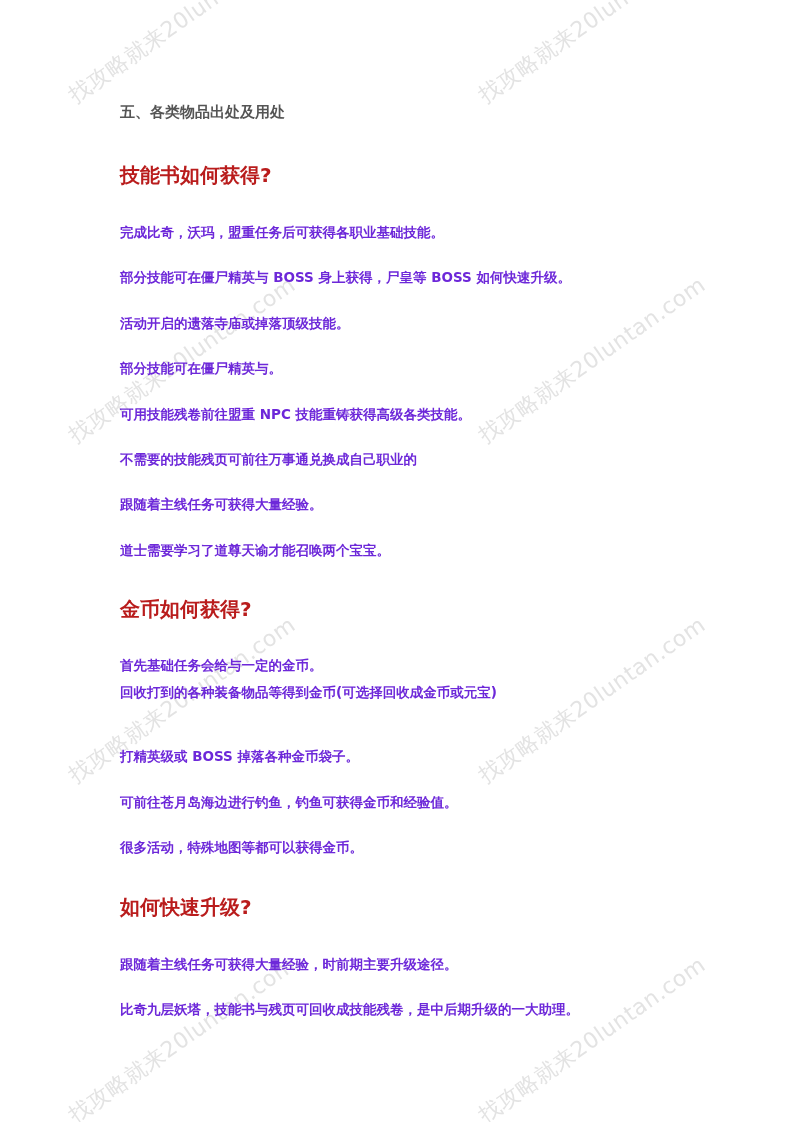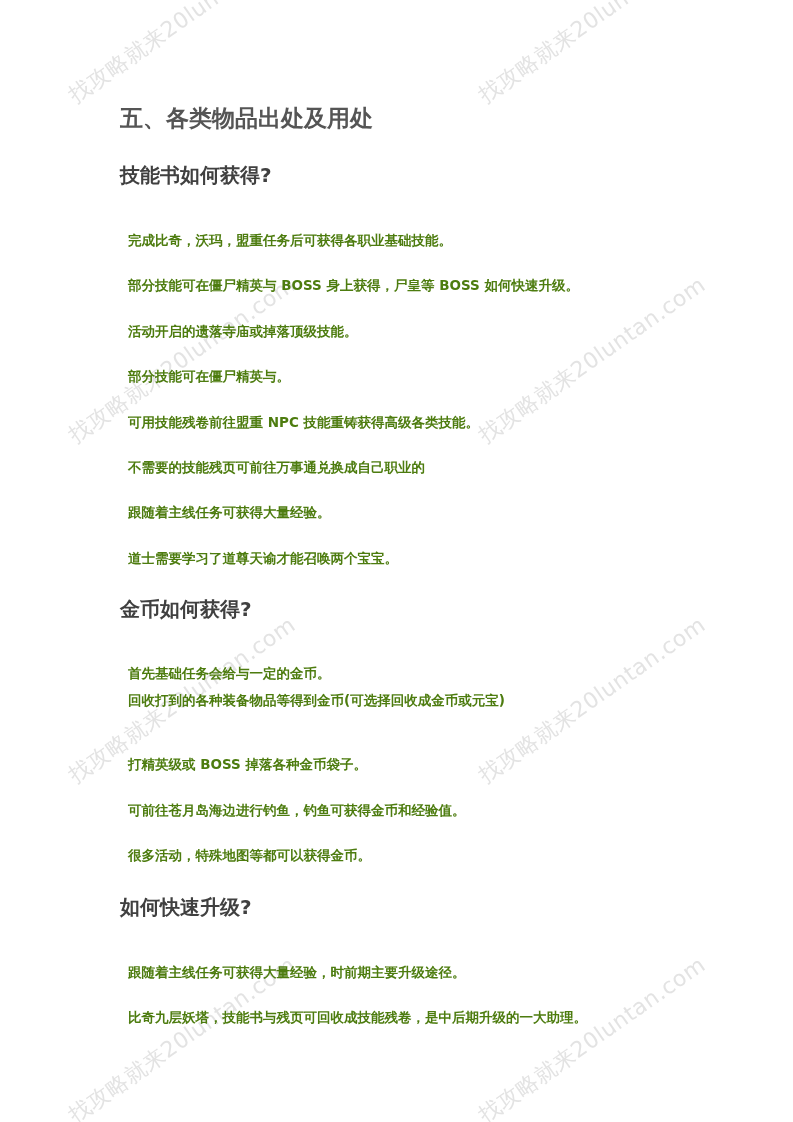--- a/index.html
+++ b/index.html
@@ -43,41 +43,41 @@
       left: 120px;
       top: 0;
       width: 620px;
       z-index: 1;
     }
     .page-title {
       position: absolute;
       top: 103px;
       left: 0;
       margin: 0;
-      font-size: 23px;
+      font-size: 15px;
       font-weight: bold;
       color: #555555;
       white-space: nowrap;
     }
     .section-heading {
       position: absolute;
       left: 0;
       margin: 0;
       font-size: 20px;
       font-weight: bold;
-      color: #404040;
+      color: #b91c1c;
       white-space: nowrap;
     }
     .para {
       position: absolute;
       left: 0;
-      margin: 8px;
+      margin: 0;
       font-size: 13.5px;
       font-weight: bold;
-      color: #4d7c0f;
+      color: #6d28d9;
       white-space: nowrap;
     }
   </style>
 </head>
 <body>
 
 <div class="page">
 
   <div class="watermark-layer">
     <span class="watermark" style="left:80px; top:80px;">找攻略就来20luntan.com</span>

